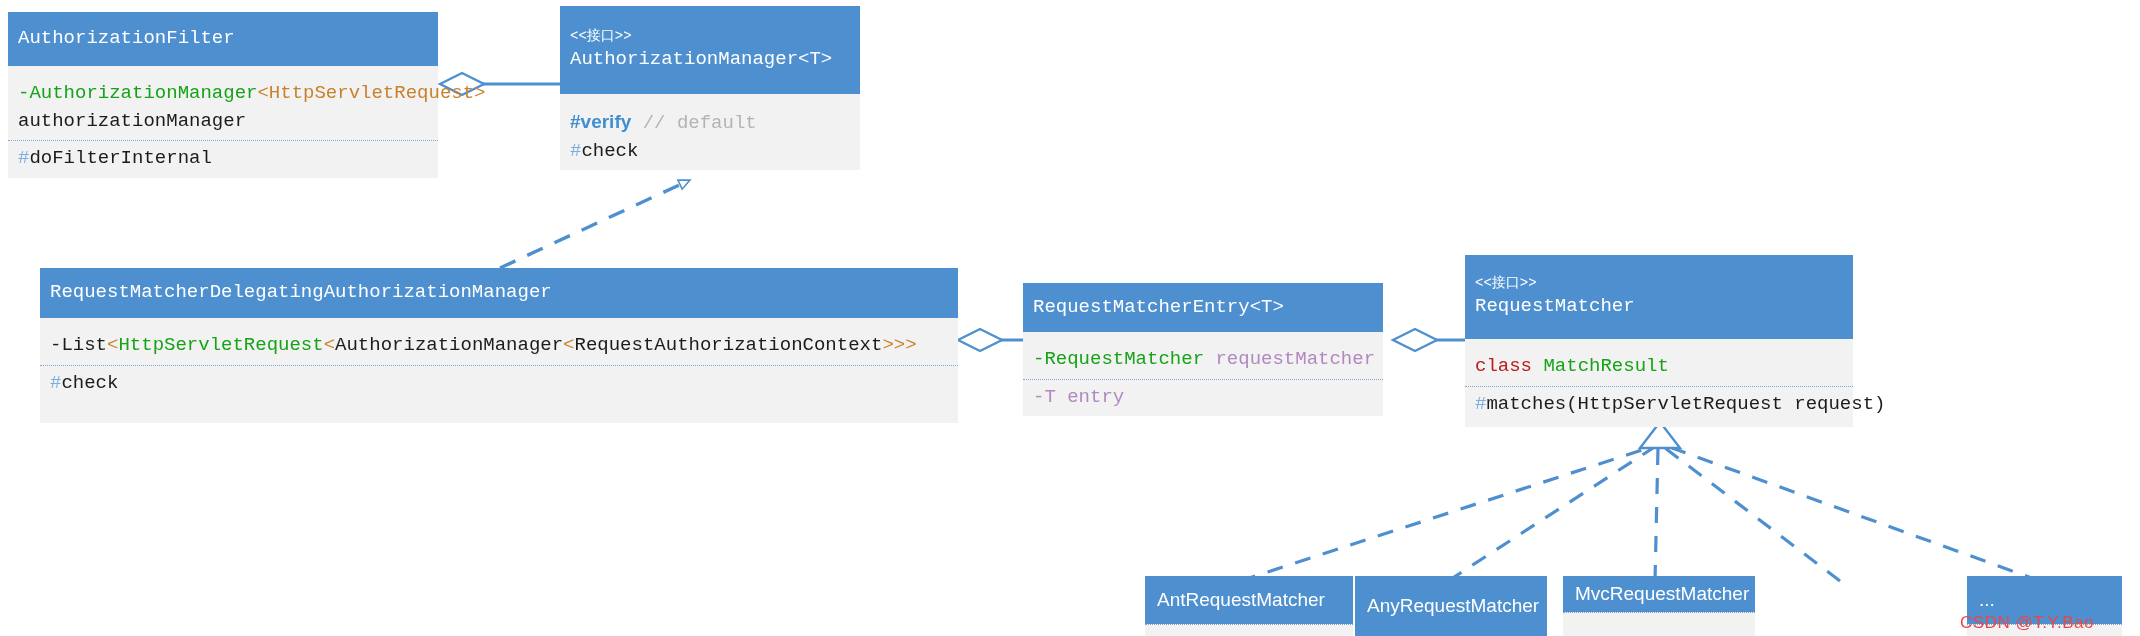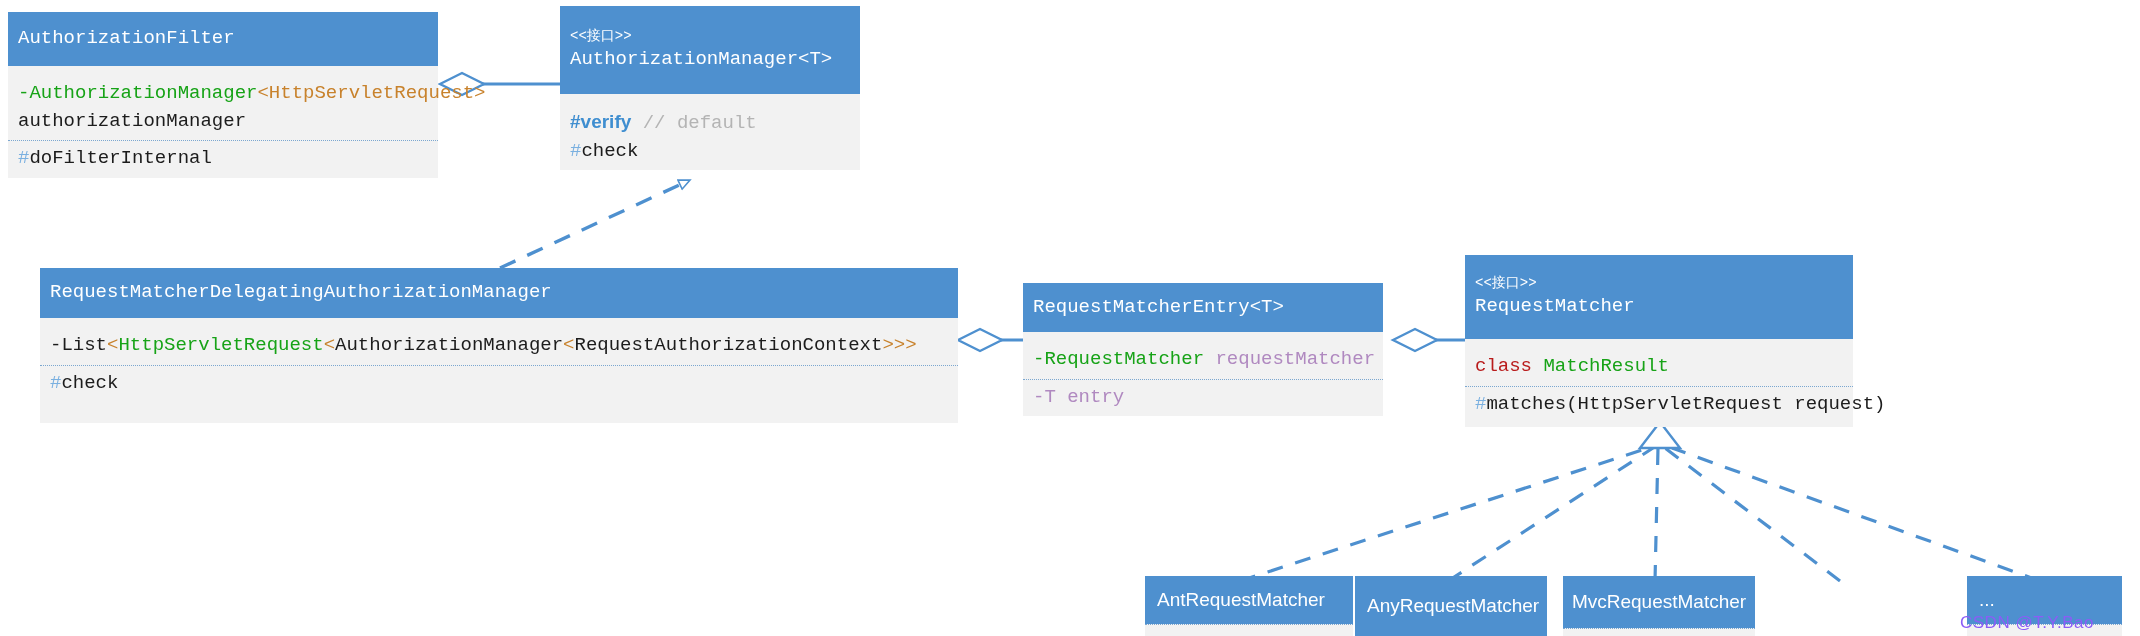--- a/index.html
+++ b/index.html
@@ -85,21 +85,21 @@
     left: 0;
     top: 0;
     width: 2140px;
     height: 636px;
     pointer-events: none;
   }
   .watermark {
     position: absolute;
     font-family: "Liberation Sans", sans-serif;
     font-size: 17px;
-    color: #8b5cf6;
+    color: #ef4444;
     letter-spacing: 0.5px;
     white-space: nowrap;
   }
 </style>
 </head>
 <body>
 
 <div id="canvas">
 
   <svg class="links" viewBox="0 0 2140 636">
@@ -235,21 +235,21 @@
 
   <div class="uml-box leaf" style="left:1355px; top:576px; width:192px; height:60px;">
     <div class="uml-header" style="height:60px;text-align:right;">
       <span class="cname">AnyRequestMatcher</span>
     </div>
     <div class="sep"></div>
     <div class="uml-section"></div>
   </div>
 
   <div class="uml-box leaf" style="left:1563px; top:576px; width:192px; height:60px;">
-    <div class="uml-header" style="height:52px;align-items:center;">
+    <div class="uml-header" style="height:36px;">
       <span class="cname">MvcRequestMatcher</span>
     </div>
     <div class="sep"></div>
     <div class="uml-section"></div>
   </div>
 
 
   <div class="uml-box leaf" style="left:1967px; top:576px; width:155px; height:60px;">
     <div class="uml-header" style="height:48px;">
       <span class="cname">...</span>

